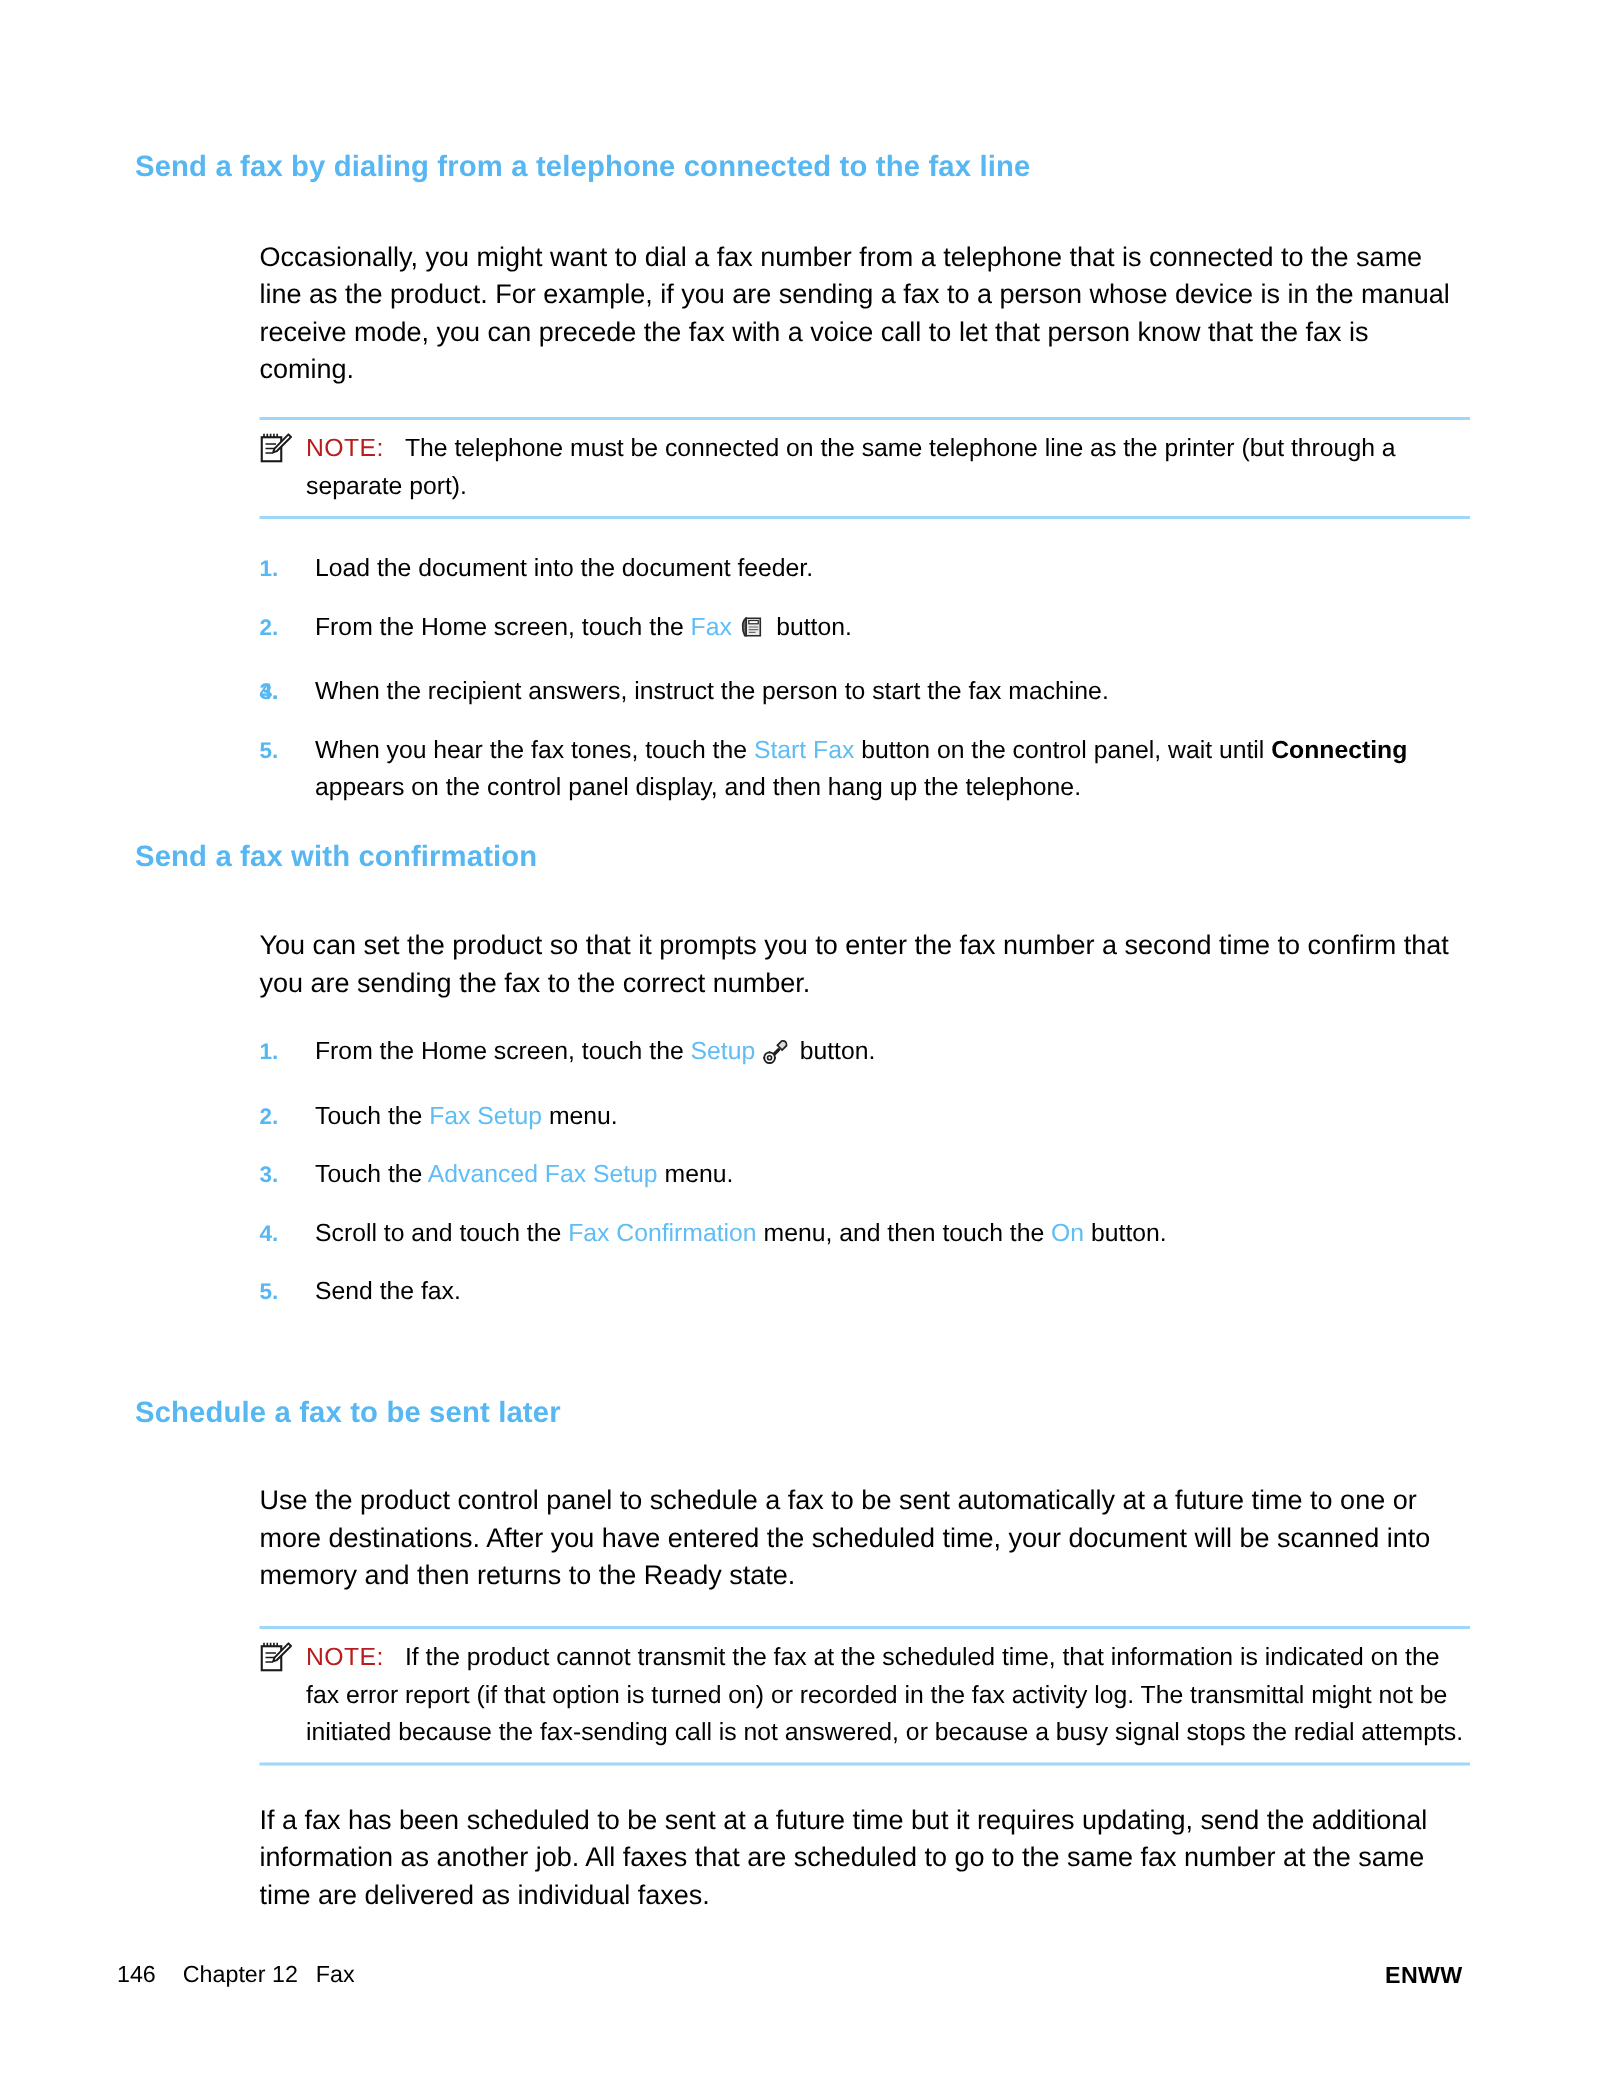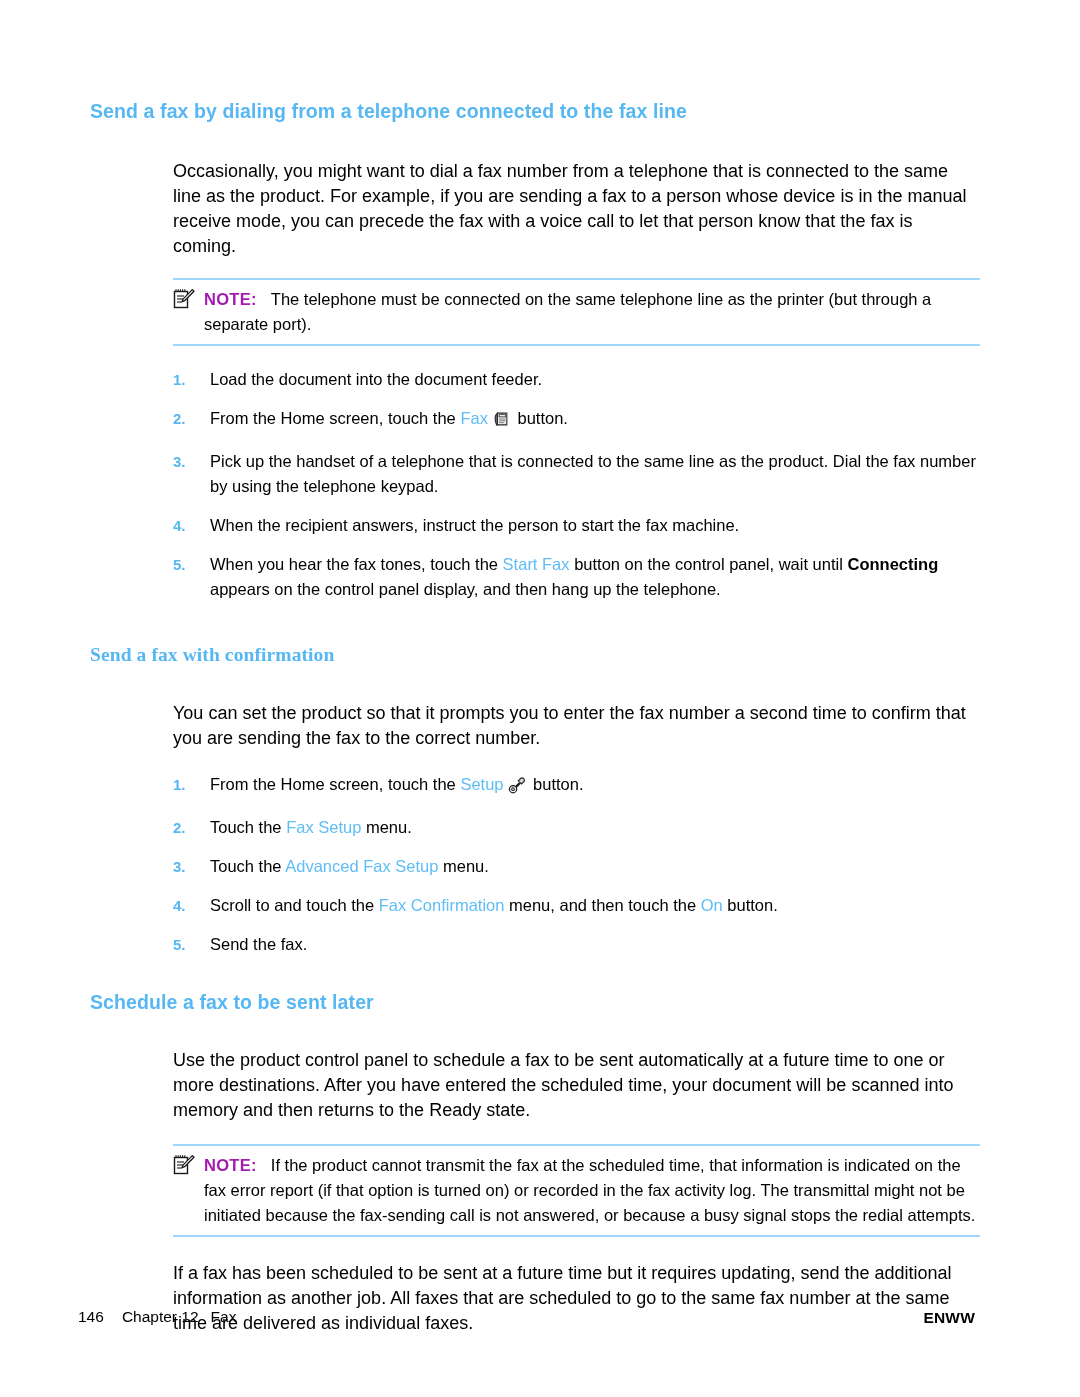--- a/index.html
+++ b/index.html
@@ -70,22 +70,22 @@
     line-height: 25px;
   }
   .note-icon {
     position: absolute;
     left: 0px;
     top: 1px;
     width: 22px;
     height: 22px;
   }
   .note-label {
-    color: #a21caf;
-    font-weight: bold;
+    color: #b91c1c;
+    font-weight: normal;
     letter-spacing: 0.3px;
   }
   .note-gap { display: inline-block; width: 14px; }
 
   
   ol.steps {
     list-style: none;
     margin: 0;
     padding: 0;
     margin-left: 83px;
@@ -189,32 +189,31 @@
               <path d="M6 3.5 C3 5.5 2.5 11 5 16.5 L6 16.5 Z" fill="#6f6f6f" stroke="#2a2a2a" stroke-width="1.2"></path>
               <rect x="8" y="5.2" width="7" height="2.4" fill="#ffffff" stroke="#2a2a2a" stroke-width="0.9"></rect>
               <line x1="8" y1="10" x2="15" y2="10" stroke="#6b6b6b" stroke-width="0.9"></line>
               <line x1="8" y1="12" x2="15" y2="12" stroke="#6b6b6b" stroke-width="0.9"></line>
               <line x1="8" y1="14" x2="13" y2="14" stroke="#6b6b6b" stroke-width="0.9"></line>
             </svg>
           </span><span> button.</span>
       </li>
       <li>
         <span class="step-num">3.</span>
-        <span>Pick up the handset of a telephone that is connected to the same line as the product. Dial the fax number by using the telephone keypad.</span>
       </li>
       <li>
         <span class="step-num">4.</span>
         <span>When the recipient answers, instruct the person to start the fax machine.</span>
       </li>
       <li>
         <span class="step-num">5.</span><span>When you hear the fax tones, touch the </span><span class="ui">Start Fax</span><span> button on the control panel, wait until </span><span class="bold">Connecting</span><span> appears on the control panel display, and then hang up the telephone.</span>
       </li>
     </ol>
 
-    <h2 class="section-heading" style="margin-top:41px;font-family:Liberation Serif, serif;">Send a fax with confirmation</h2>
+    <h2 class="section-heading" style="margin-top:22px;">Send a fax with confirmation</h2>
 
     <div class="indent" style="margin-top:34px;">
       <p class="body">You can set the product so that it prompts you to enter the fax number a second time to confirm that you are sending the fax to the correct number.</p>
     </div>
 
     <ol class="steps" style="margin-top:21px;">
       <li>
         <span class="step-num">1.</span><span>From the Home screen, touch the </span><span class="ui">Setup</span><span class="inline-icon">
             <svg viewBox="0 0 20 20" width="18" height="18" aria-hidden="true">
               <g stroke="#1f1f1f" stroke-width="1.25" fill="none">
@@ -241,21 +240,21 @@
       </li>
       <li>
         <span class="step-num">4.</span><span>Scroll to and touch the </span><span class="ui">Fax Confirmation</span><span> menu, and then touch the </span><span class="ui">On</span><span> button.</span>
       </li>
       <li>
         <span class="step-num">5.</span>
         <span>Send the fax.</span>
       </li>
     </ol>
 
-    <h2 class="section-heading" style="margin-top:34px;">Schedule a fax to be sent later</h2>
+    <h2 class="section-heading" style="margin-top:57px;">Schedule a fax to be sent later</h2>
 
     <div class="indent" style="margin-top:34px;">
       <p class="body">Use the product control panel to schedule a fax to be sent automatically at a future time to one or more destinations. After you have entered the scheduled time, your document will be scanned into memory and then returns to the Ready state.</p>
     </div>
 
     <div class="note" style="margin-top:21px;">
       <div class="note-inner">
         <span class="note-icon">
           <svg viewBox="0 0 22 22" width="22" height="22" aria-hidden="true">
             <rect x="1.5" y="3.5" width="13" height="16" fill="#ffffff" stroke="#1a1a1a" stroke-width="1.4"></rect>

